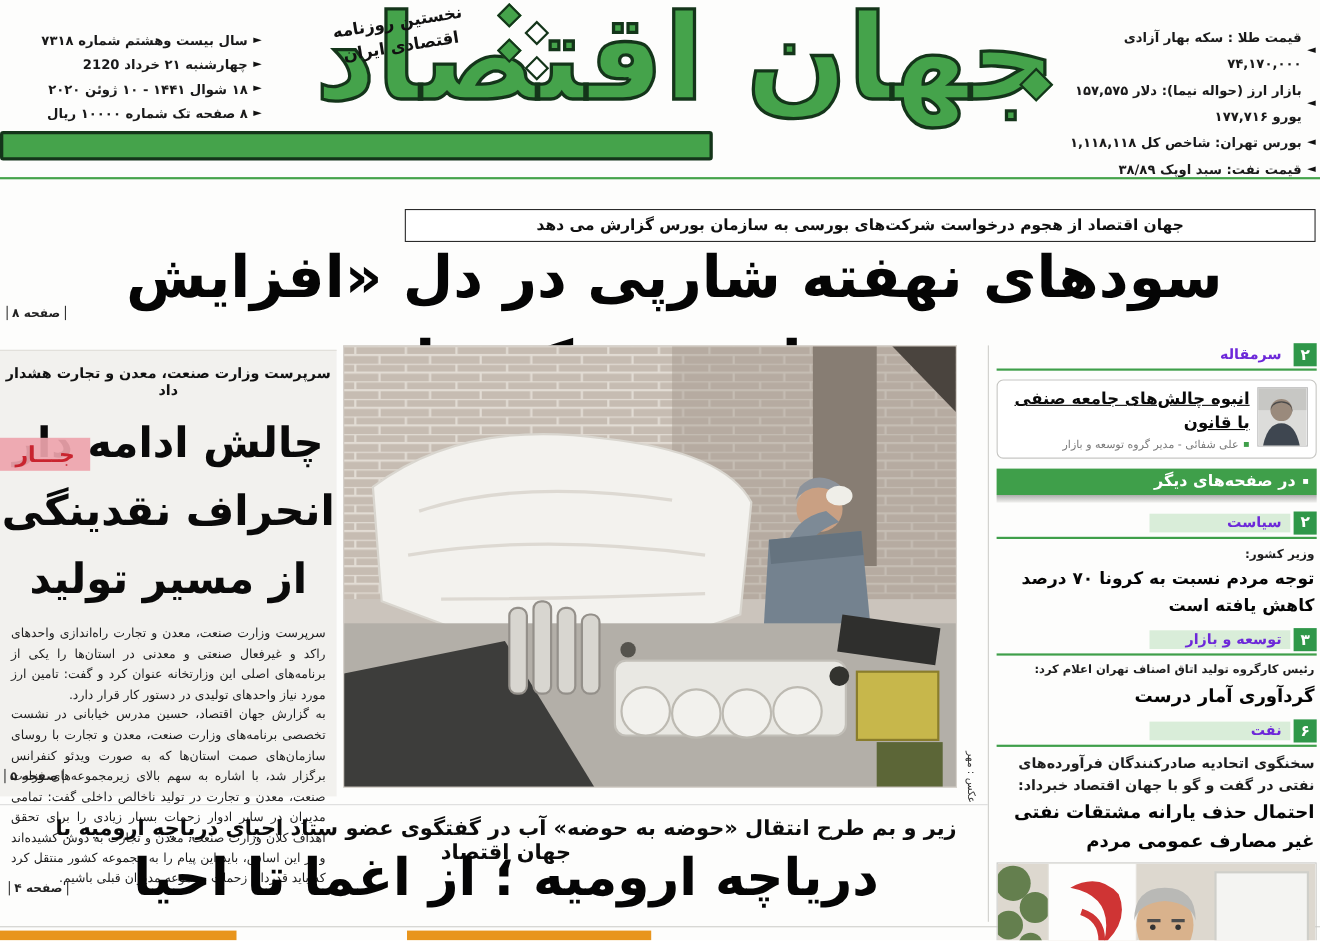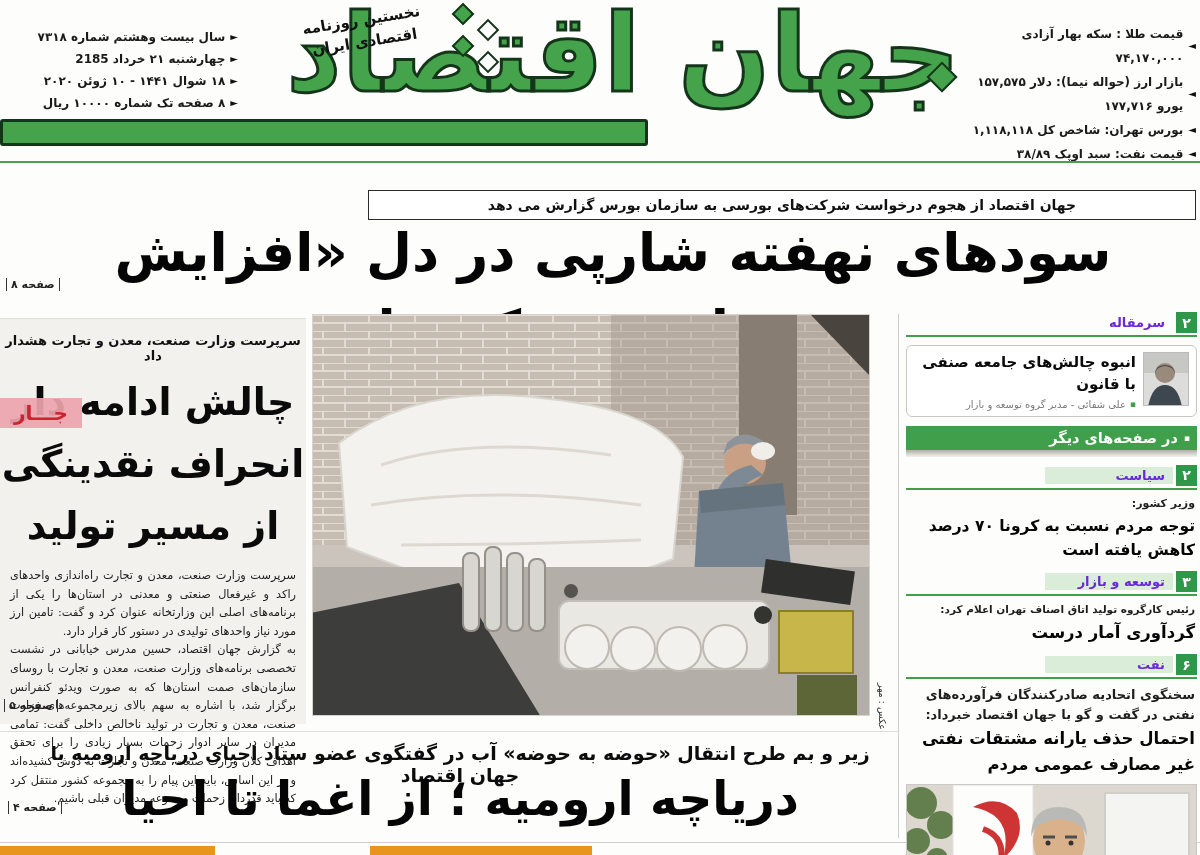--- a/index.html
+++ b/index.html
@@ -80,21 +80,21 @@
   .sidebar { left:906px; top:312px; width:291px; }
   .sec-header { display:flex; align-items:center; border-bottom:2px solid #3f9f4a; padding-bottom:2px; }
   .num-box { width:21px; height:21px; background:#2f9749; color:#fff; font-size:14px;
     font-weight:bold; display:flex; align-items:center; justify-content:center; margin-left:3px; }
   .sec-label { font-size:13px; font-weight:bold; color:#6d28d9; padding:1px 8px; }
   .sec-label.tinted { background:#d9edd9; min-width:128px; }
   .editorial-card { margin-top:8px; border:1px solid #c6c6c3; border-radius:6px;
     background:#fff; padding:6px 7px; display:flex; gap:7px; min-height:64px; }
   .ed-thumb { width:46px; height:54px; border:1px solid #bbb; flex:0 0 auto; overflow:hidden; }
   .ed-text { flex:1; }
-  .ed-title { font-size:15px; font-weight:bold; line-height:1.45; color:#0a0a0a; text-align:right; }
+  .ed-title { font-size:15px; font-weight:bold; line-height:1.45; color:#0a0a0a; text-align:right;text-decoration:underline; }
   .ed-author { margin-top:3px; font-size:10px; color:#7a7a7a; display:flex; align-items:center; }
   .ed-author .sq { color:#3f9f4a; font-size:9px; margin-left:4px; }
   .other-pages-bar { margin-top:9px; height:24px; background:#3f9f4a; color:#fff;
     display:flex; align-items:center; font-size:14.5px; font-weight:bold; padding-right:7px; }
   .other-pages-bar .sq { font-size:9px; margin-left:6px; color:#fff; }
   .bar-shadow { height:7px; background:linear-gradient(#adadab,#f2f2f0); }
   .sb-kicker { margin:6px 2px 2px 2px; font-size:11px; font-weight:600; color:#1e1e1e; line-height:1.5; }
   .sb-headline { margin:2px 2px 0 2px; font-size:16.5px; font-weight:900; color:#050505;
     line-height:1.55; text-align:right; }
   .sidebar-photo { margin-top:7px; width:291px; height:140px; border:1px solid #c9c9c6; overflow:hidden; }
@@ -104,21 +104,21 @@
 
 <div id="page">
 
   <div class="abs issue-info">
     <div class="info-line">
         <span class="tri">►</span>
         <span>سال بیست وهشتم شماره ۷۳۱۸</span>
       </div>
     <div class="info-line">
         <span class="tri">►</span>
-        <span>چهارشنبه ۲۱ خرداد 2185</span>
+        <span>چهارشنبه ۲۱ خرداد 2120</span>
       </div>
     <div class="info-line">
         <span class="tri">►</span>
         <span>۱۸ شوال ۱۴۴۱ - ۱۰ ژوئن ۲۰۲۰</span>
       </div>
     <div class="info-line">
         <span class="tri">►</span>
         <span>۸ صفحه تک شماره ۱۰۰۰۰ ریال</span>
       </div>
   </div>

